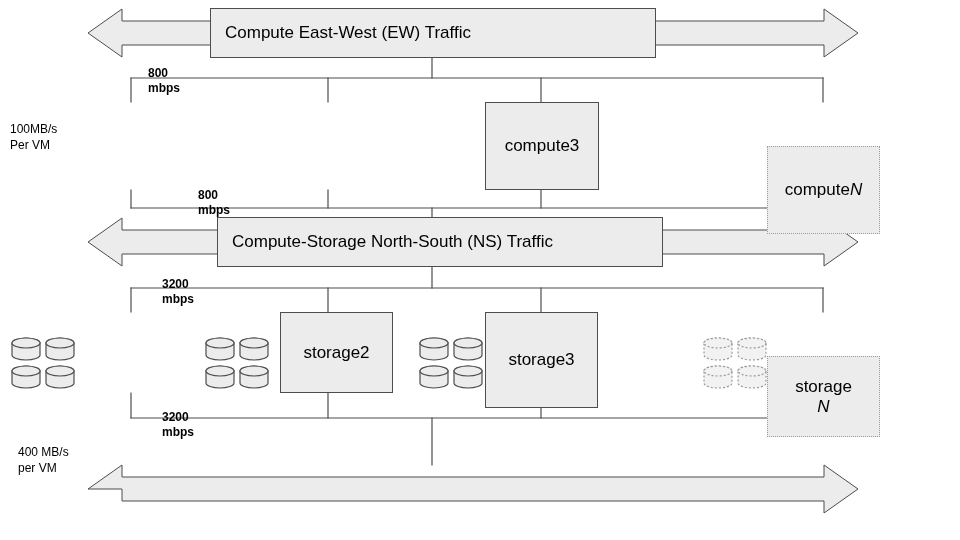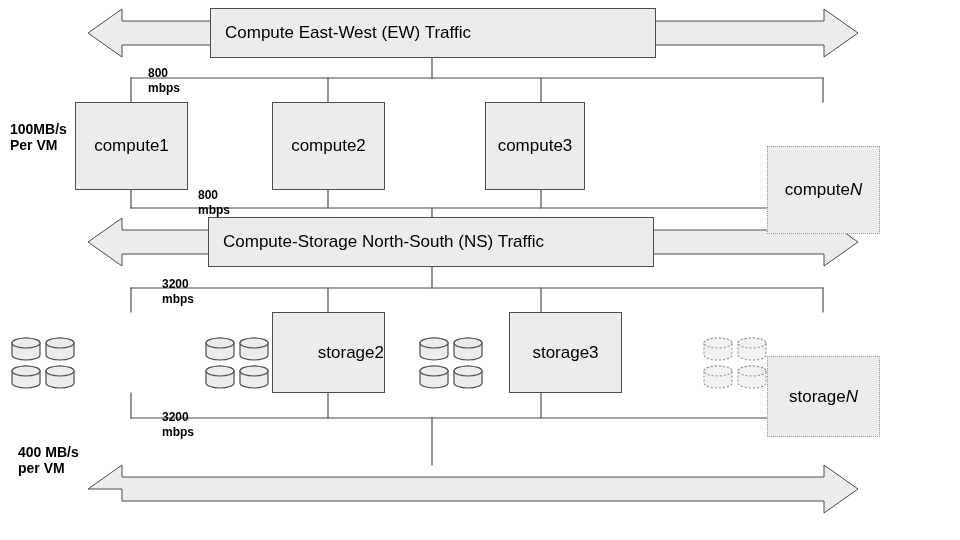--- a/index.html
+++ b/index.html
@@ -64,22 +64,22 @@
   .ann {
     position: absolute;
     font-size: 12px;
     font-weight: bold;
     color: #000000;
     line-height: 15px;
     white-space: nowrap;
   }
   .side-label {
     position: absolute;
-    font-size: 14px;
-    font-weight: bold;
+    font-size: 12px;
+    font-weight: normal;
     color: #000000;
     line-height: 16px;
     white-space: nowrap;
   }
 </style>
 </head>
 <body>
 
 <div id="canvas">
 
@@ -206,52 +206,46 @@
           <ellipse cx="752" cy="371" rx="14" ry="5"></ellipse>
         </g>
       </g>
     </g>
   </svg>
 
   <div class="banner-box" style="left:210px; top:8px; width:446px; height:50px;">
     <span>Compute East-West (EW) Traffic</span>
   </div>
 
-  <div class="banner-box" style="left:208px; top:217px; width:446px; height:50px;">
+  <div class="banner-box" style="left:217px; top:217px; width:446px; height:50px;">
     <span>Compute-Storage North-South (NS) Traffic</span>
   </div>
 
 
-  <div class="node" style="left:75px; top:102px; width:113px; height:88px;">
-    <span>compute1</span>
-  </div>
-
-  <div class="node" style="left:272px; top:102px; width:113px; height:88px;">
-    <span>compute2</span>
-  </div>
-
-  <div class="node" style="left:485px; top:102px; width:100px; height:88px;">
+
+
+  <div class="node" style="left:485px; top:102px; width:114px; height:88px;">
     <span>compute3</span>
   </div>
 
   <div class="node ghost" style="left:767px; top:102px; width:113px; height:88px;">
     <span>compute</span>
       <span class="ital">N</span>
   </div>
 
 
-  <div class="node" style="left:272px; top:312px; width:113px; height:81px;justify-content:flex-end;">
+  <div class="node" style="left:280px; top:312px; width:113px; height:81px;">
     <span>storage2</span>
   </div>
 
-  <div class="node" style="left:485px; top:312px; width:113px; height:81px;margin-left:24px;">
+  <div class="node" style="left:485px; top:312px; width:113px; height:96px;">
     <span>storage3</span>
   </div>
 
-  <div class="node ghost" style="left:767px; top:312px; width:113px; height:81px;">
+  <div class="node ghost" style="left:767px; top:312px; width:113px; height:81px;flex-direction:column;">
     <span>storage</span>
       <span class="ital">N</span>
   </div>
 
   <div class="ann" style="left:148px; top:66px;">
     <div>800</div>
     <div>mbps</div>
   </div>
 
   <div class="ann" style="left:198px; top:188px;">

